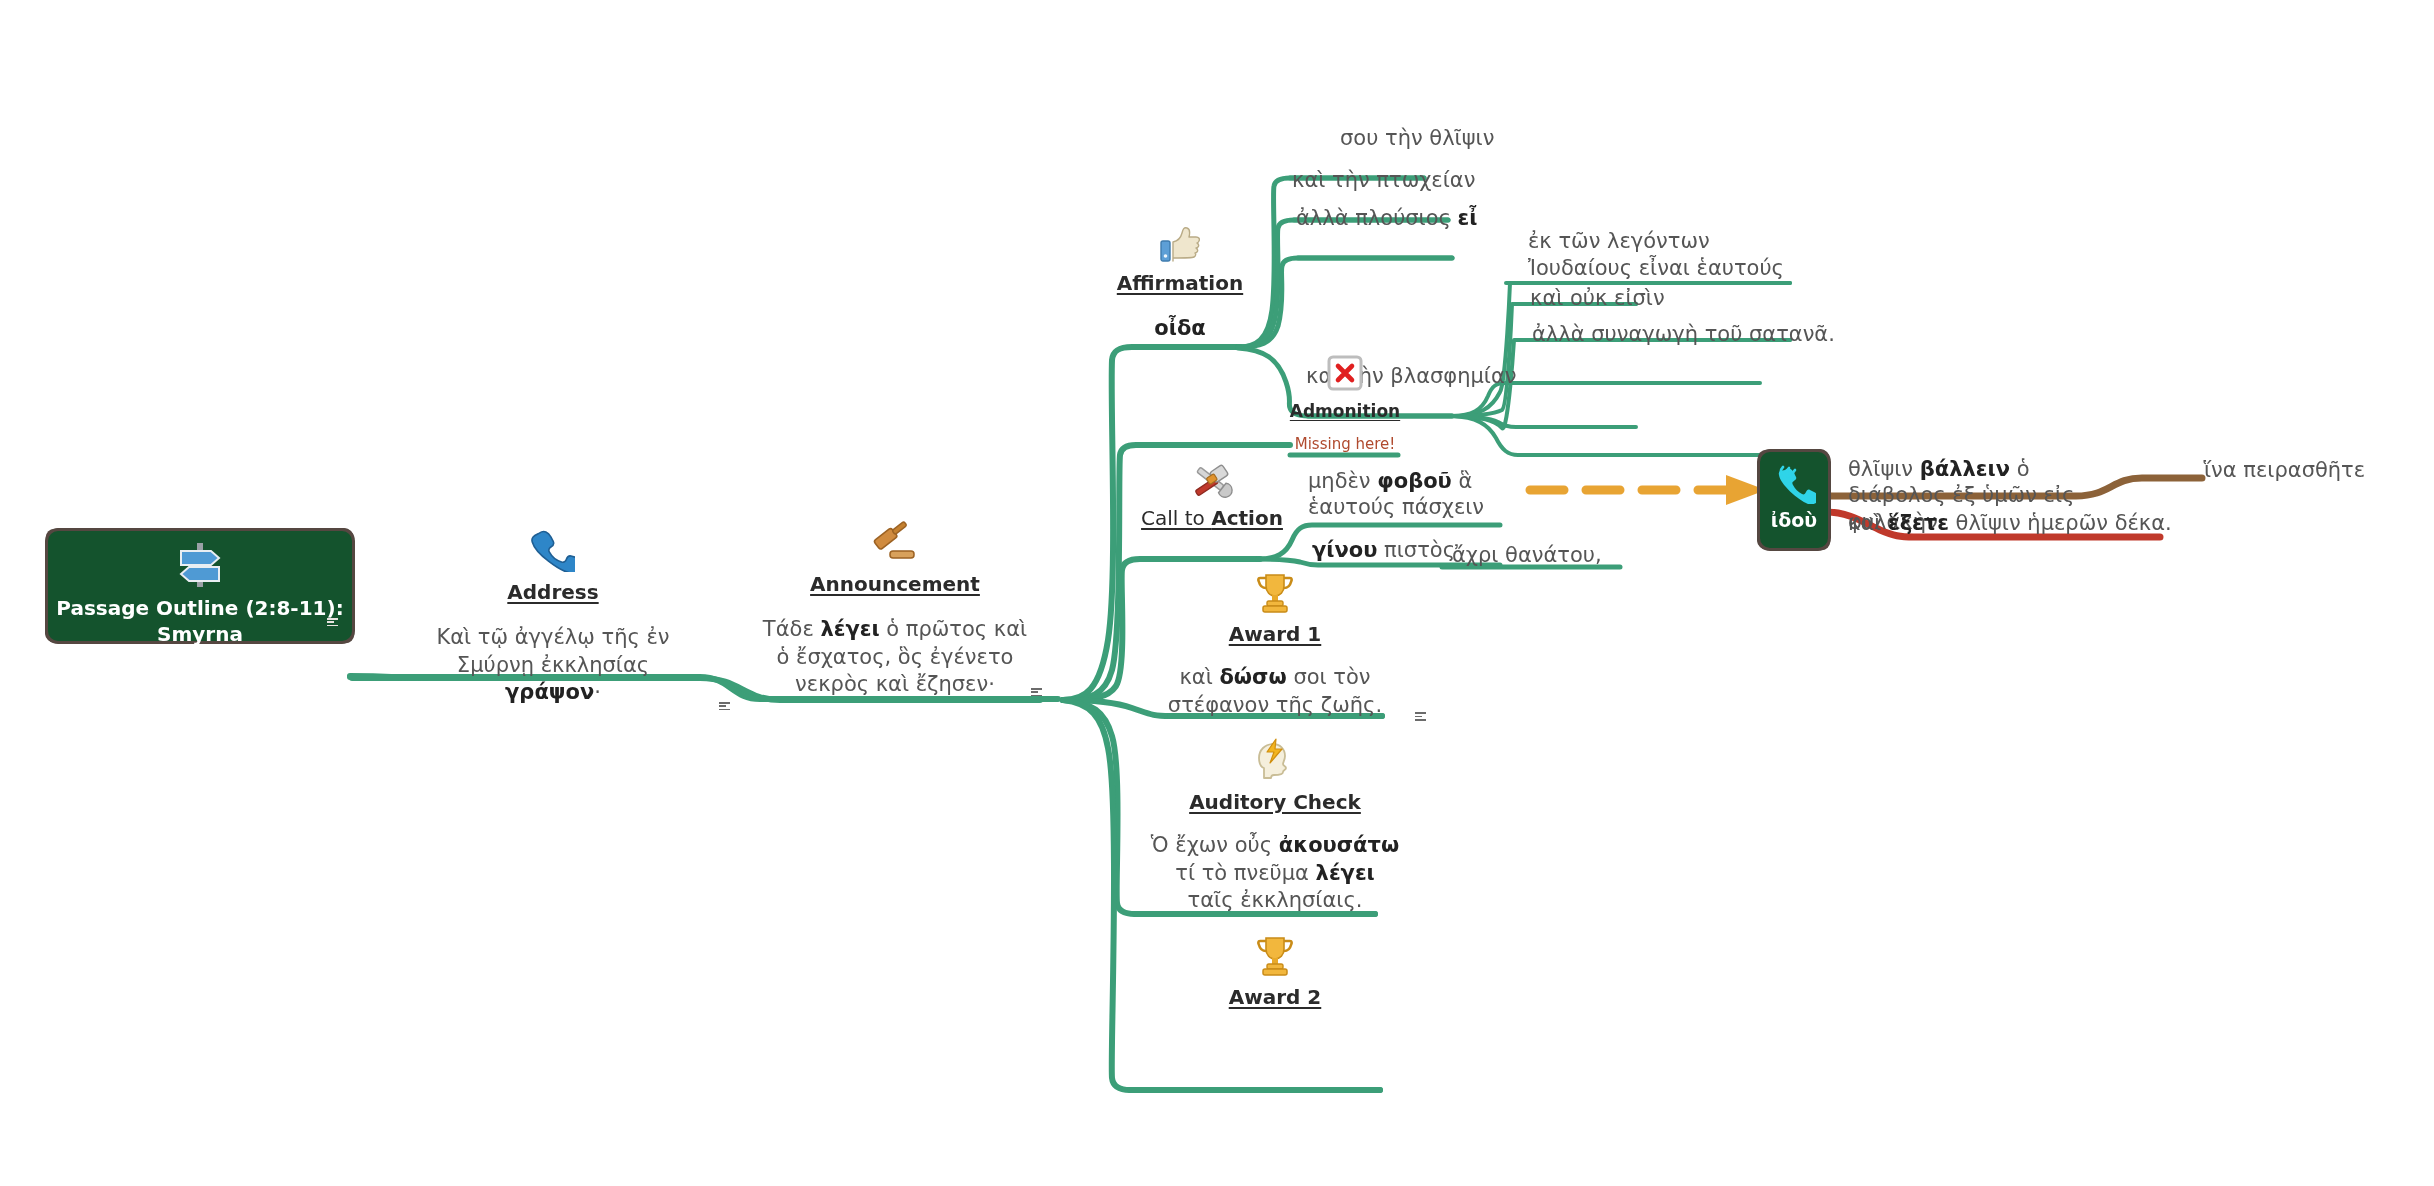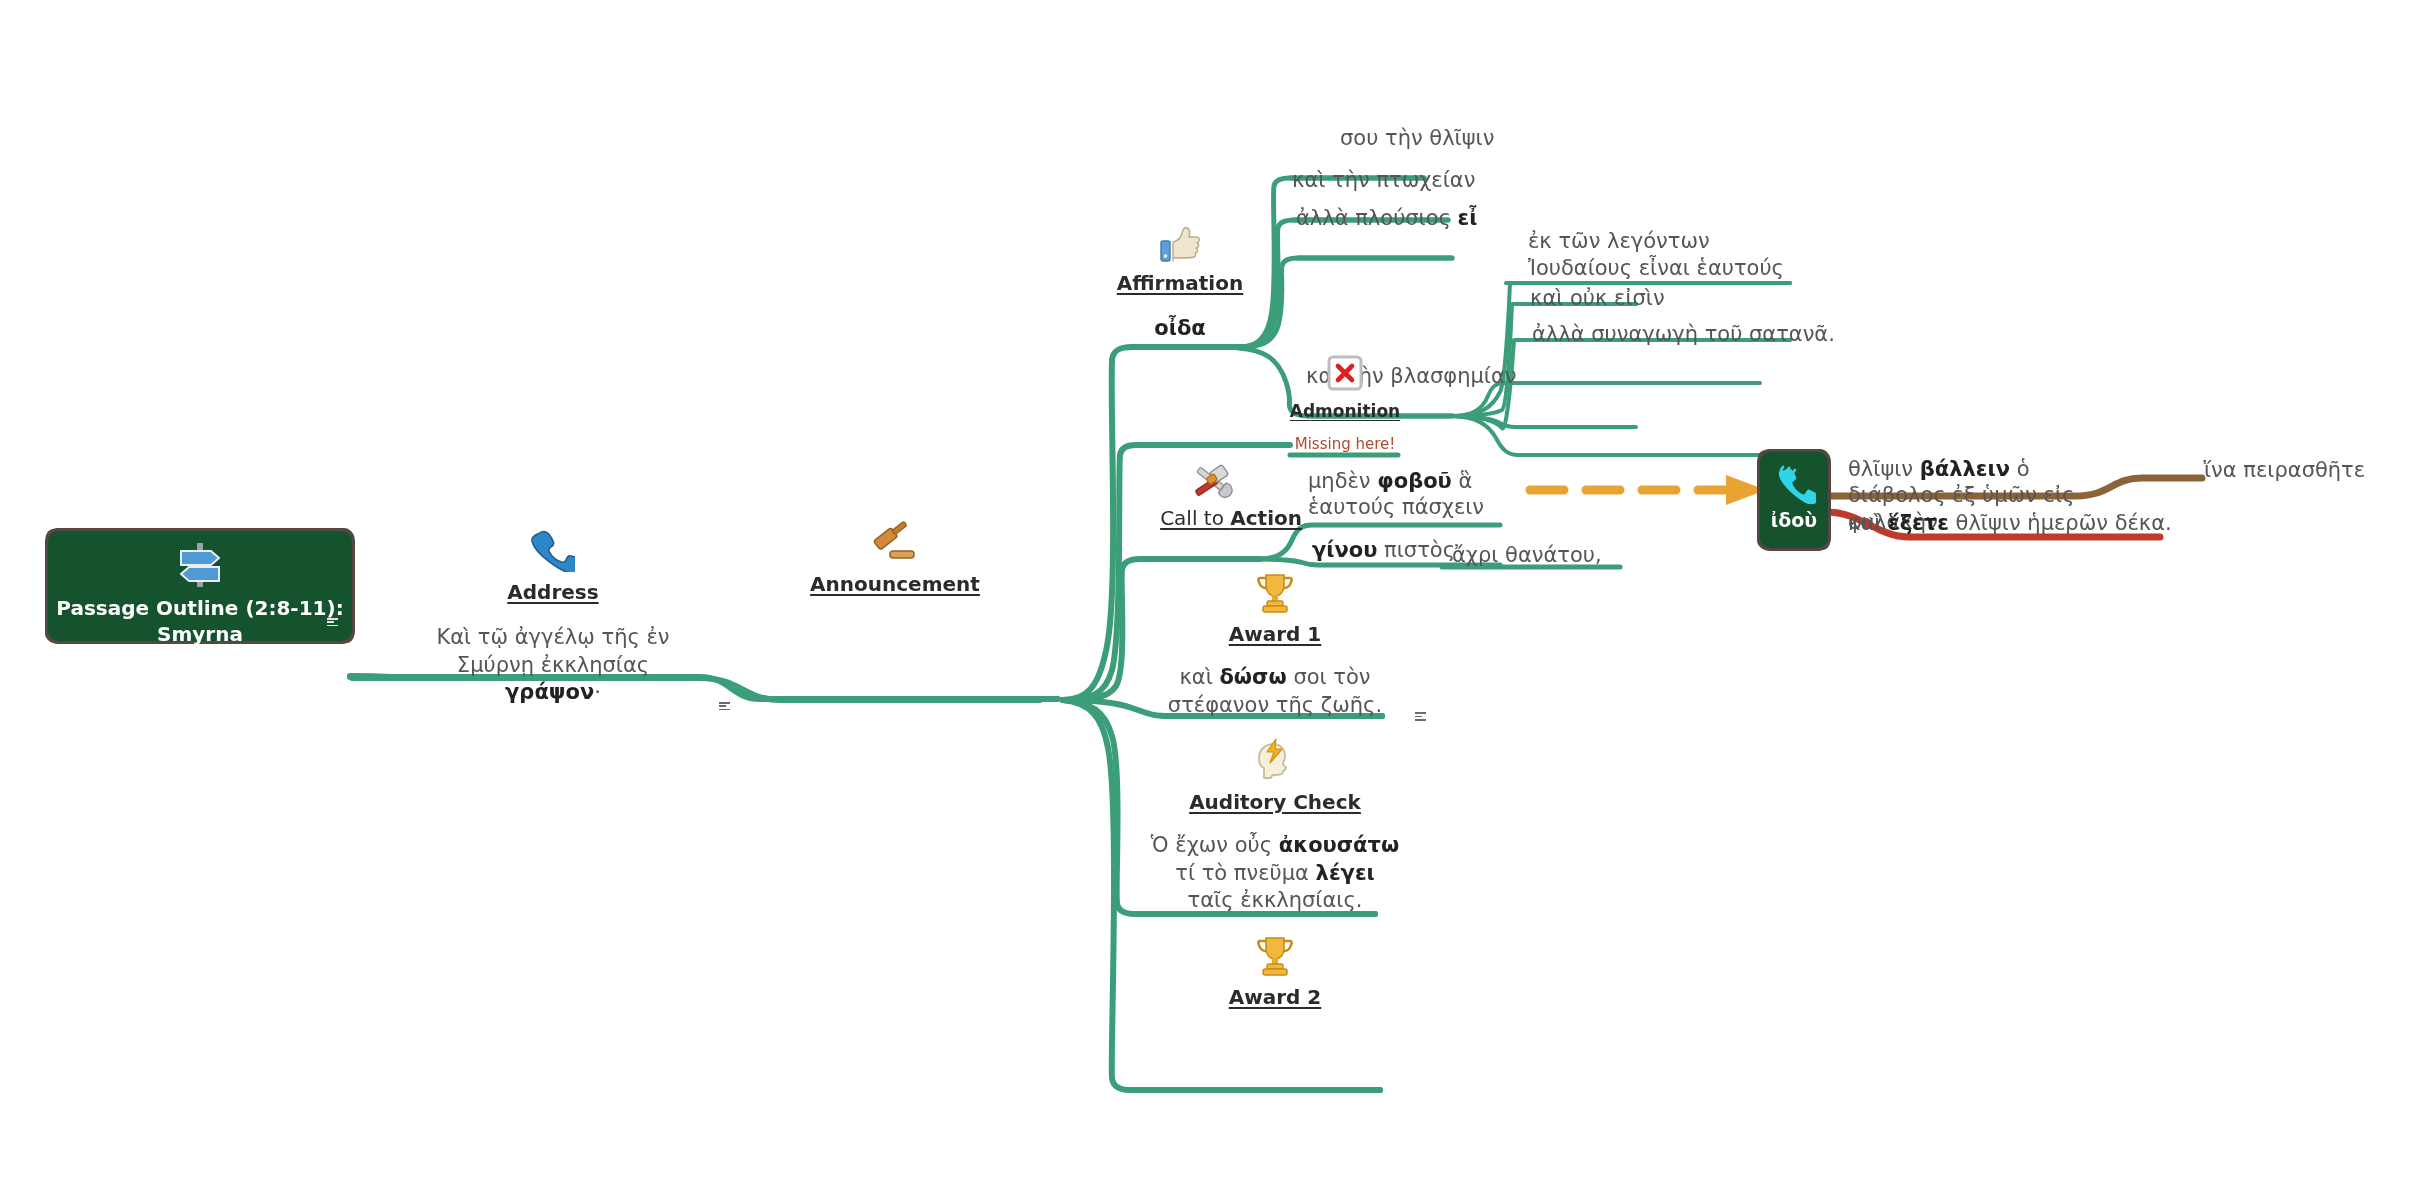--- a/index.html
+++ b/index.html
@@ -188,20 +188,28 @@
     <div class="ico">
       <svg width="46" height="46" viewBox="0 0 46 46">
         <g transform="rotate(-38 23 23)">
           <rect x="6" y="10" width="22" height="11" rx="2.5" fill="#d08b3f" stroke="#9c6223" stroke-width="1.6"></rect>
           <rect x="27" y="13" width="15" height="5" rx="2" fill="#c4802f" stroke="#9c6223" stroke-width="1.4"></rect>
         </g>
         <rect x="18" y="33" width="24" height="7" rx="3" fill="#d8a15c" stroke="#9c6223" stroke-width="1.5"></rect>
       </svg>
     </div>
     <div class="lbl center" style="margin-top:8px;">Announcement</div>
+    <div class="txt center" style="margin-top:20px;position:relative;">
+      <span>Τάδε </span><b>λέγει</b><span> ὁ πρῶτος καὶ ὁ ἔσχατος, ὃς ἐγένετο νεκρὸς καὶ ἔζησεν·</span>
+      <span class="noteicon" style="right:-12px;bottom:2px;">
+          <i></i>
+          <i></i>
+          <i></i>
+        </span>
+    </div>
   </div>
 
   <div class="node" style="left:1100px;top:225px;width:160px;">
     <div class="ico">
       <svg width="40" height="38" viewBox="0 0 40 38">
         <rect x="1" y="16" width="9" height="20" rx="2" fill="#5d9fd6" stroke="#3f7cae" stroke-width="1.4"></rect>
         <circle cx="5.5" cy="31" r="1.8" fill="#eef5fb"></circle>
         <path d="M13 36 V17 c5 -1 8 -5 9 -9 1 -4 2 -6 5 -5 3 1 3 5 2 9 h7 c3 0 4 2 3 4 -1 2 -2 2 -2 2 2 1 2 3 1 4 -1 1 -2 1 -2 1 2 1 2 3 1 4 -1 1 -2 1 -2 1 1 1 1 3 -1 4 -2 1 -14 1 -21 1 Z" fill="#efe6cd" stroke="#b9ab86" stroke-width="1.4" stroke-linejoin="round"></path>
       </svg>
     </div>
@@ -250,21 +258,21 @@
           <rect x="6" y="17" width="30" height="6" rx="2" fill="#d6d6d6" stroke="#9a9a9a" stroke-width="1.4"></rect>
           <path d="M36 14 a7 7 0 1 1 0 12 Z" fill="#c9c9c9" stroke="#8e8e8e" stroke-width="1.4"></path>
         </g>
         <g transform="rotate(-34 23 22)">
           <rect x="4" y="20" width="24" height="6" rx="2" fill="#c0392b" stroke="#8e2a20" stroke-width="1.3"></rect>
           <rect x="26" y="13" width="15" height="12" rx="2.5" fill="#d9d9d9" stroke="#8e8e8e" stroke-width="1.4"></rect>
           <rect x="20" y="16" width="9" height="7" rx="1.5" fill="#e0932f" stroke="#a56c20" stroke-width="1.2"></rect>
         </g>
       </svg>
     </div>
-    <div class="lbl center thin" style="margin-top:6px;text-align:right;">
+    <div class="lbl center thin" style="margin-top:6px;">
       <span>Call to </span><b>Action</b>
     </div>
   </div>
 
   <div class="node txt" style="left:1308px;top:468px;width:210px;line-height:1.26;">
     <span>μηδὲν </span><b>φοβοῦ</b><span> ἃ ἑαυτούς πάσχειν</span>
   </div>
   <div class="node txt" style="left:1312px;top:537px;">
     <b>γίνου</b><span> πιστὸς</span>
   </div>

